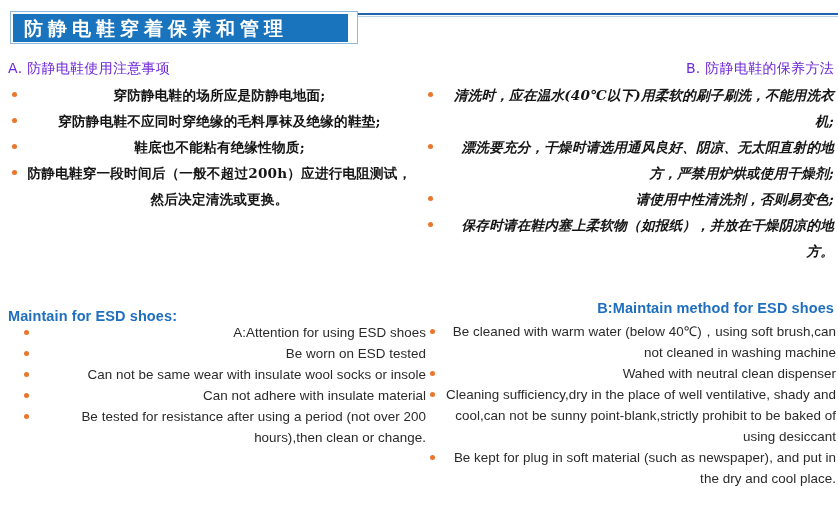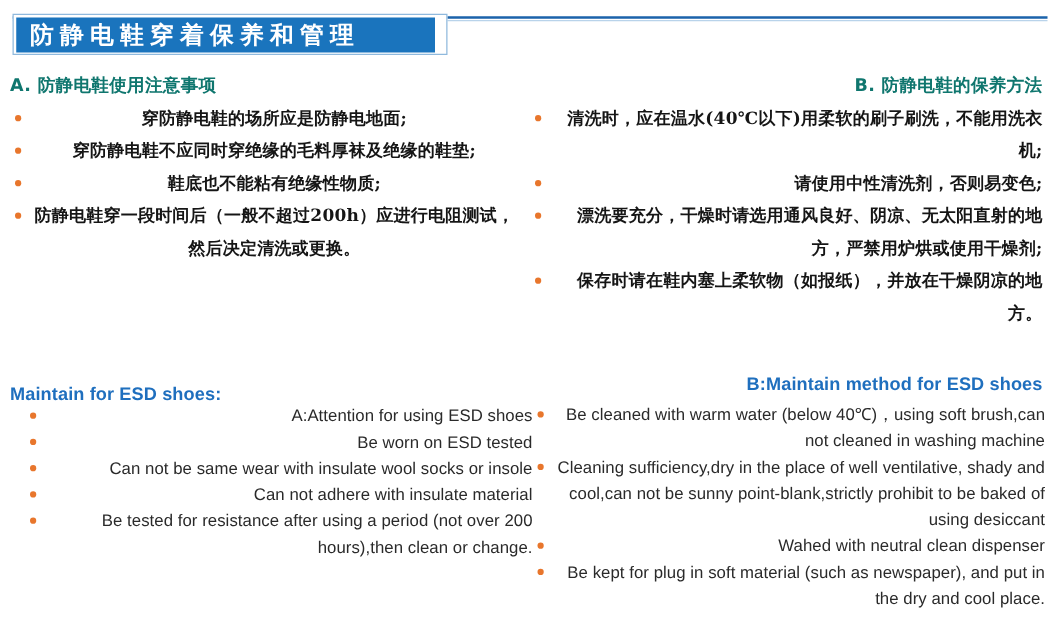--- a/index.html
+++ b/index.html
@@ -71,24 +71,24 @@
     letter-spacing: 5px;
     white-space: nowrap;
   }
 
   
   .col-left  { position: absolute; left: 8px;   width: 406px; }
   .col-right { position: absolute; left: 424px; width: 410px; text-align: right; }
 
   
   .cn-heading {
-    color: #0f766e;
+    color: #6d28d9;
     font-family: "DejaVu Sans", "Liberation Sans", sans-serif;
     font-size: 14px;
-    font-weight: bold;
+    font-weight: normal;
     letter-spacing: 0.3px;
     white-space: nowrap;
   }
   .en-heading {
     color: #1f6fbe;
     font-family: "Liberation Sans", sans-serif;
     font-size: 14.5px;
     font-weight: bold;
     letter-spacing: 0.1px;
     white-space: nowrap;
@@ -140,21 +140,21 @@
   #cn-left-heading   { top: 60px; }
   #cn-left-list      { top: 82px; }
   #cn-right-heading  { top: 60px; }
   #cn-right-list     { top: 82px; }
   #en-left-heading   { top: 308px; }
   #en-left-list      { top: 322px; }
   #en-right-heading  { top: 300px; }
   #en-right-list     { top: 321px; }
 
   #cn-left-list > li  { padding-left: 17px; text-align: center; }
-  #cn-right-list > li { padding-left: 17px; }
+  #cn-right-list > li { padding-left: 17px; font-style: italic; }
   #en-left-list  { padding-left: 12px; text-align: right; }
   #en-right-list { padding-left: 2px; }
 </style>
 </head>
 <body>
 
 <div id="header-area">
   <div id="header-rule"></div>
   <div id="header-rule-soft"></div>
   <div id="header-frame"></div>
@@ -168,35 +168,35 @@
   <li>穿防静电鞋的场所应是防静电地面;</li>
   <li>穿防静电鞋不应同时穿绝缘的毛料厚袜及绝缘的鞋垫;</li>
   <li>鞋底也不能粘有绝缘性物质;</li>
   <li>防静电鞋穿一段时间后（一般不超过200h）应进行电阻测试，然后决定清洗或更换。</li>
 </ul>
 
 <div class="col-right cn-heading" id="cn-right-heading">B. 防静电鞋的保养方法</div>
 
 <ul class="col-right bullets cn-list" id="cn-right-list">
   <li>清洗时，应在温水(40℃以下)用柔软的刷子刷洗，不能用洗衣机;</li>
+  <li>漂洗要充分，干燥时请选用通风良好、阴凉、无太阳直射的地方，严禁用炉烘或使用干燥剂;</li>
   <li>请使用中性清洗剂，否则易变色;</li>
-  <li>漂洗要充分，干燥时请选用通风良好、阴凉、无太阳直射的地方，严禁用炉烘或使用干燥剂;</li>
   <li>保存时请在鞋内塞上柔软物（如报纸），并放在干燥阴凉的地方。</li>
 </ul>
 
 <div class="col-left en-heading" id="en-left-heading">Maintain for ESD shoes:</div>
 
 <ul class="col-left bullets en-list" id="en-left-list">
   <li>A:Attention for using ESD shoes</li>
   <li>Be worn on ESD tested</li>
   <li>Can not be same wear with insulate wool socks or insole</li>
   <li>Can not adhere with insulate material</li>
   <li>Be tested for resistance after using a period (not over 200 hours),then clean or change.</li>
 </ul>
 
 <div class="col-right en-heading" id="en-right-heading">B:Maintain method for ESD shoes</div>
 
 <ul class="col-right bullets en-list" id="en-right-list">
   <li>Be cleaned with warm water (below 40℃)，using soft brush,can not cleaned in washing machine</li>
+  <li>Wahed with neutral clean dispenser</li>
   <li>Cleaning sufficiency,dry in the place of well ventilative, shady and cool,can not be sunny point-blank,strictly prohibit to be baked of using desiccant</li>
-  <li>Wahed with neutral clean dispenser</li>
   <li>Be kept for plug in soft material (such as newspaper), and put in the dry and cool place.</li>
 </ul>
 
 </body></html>

